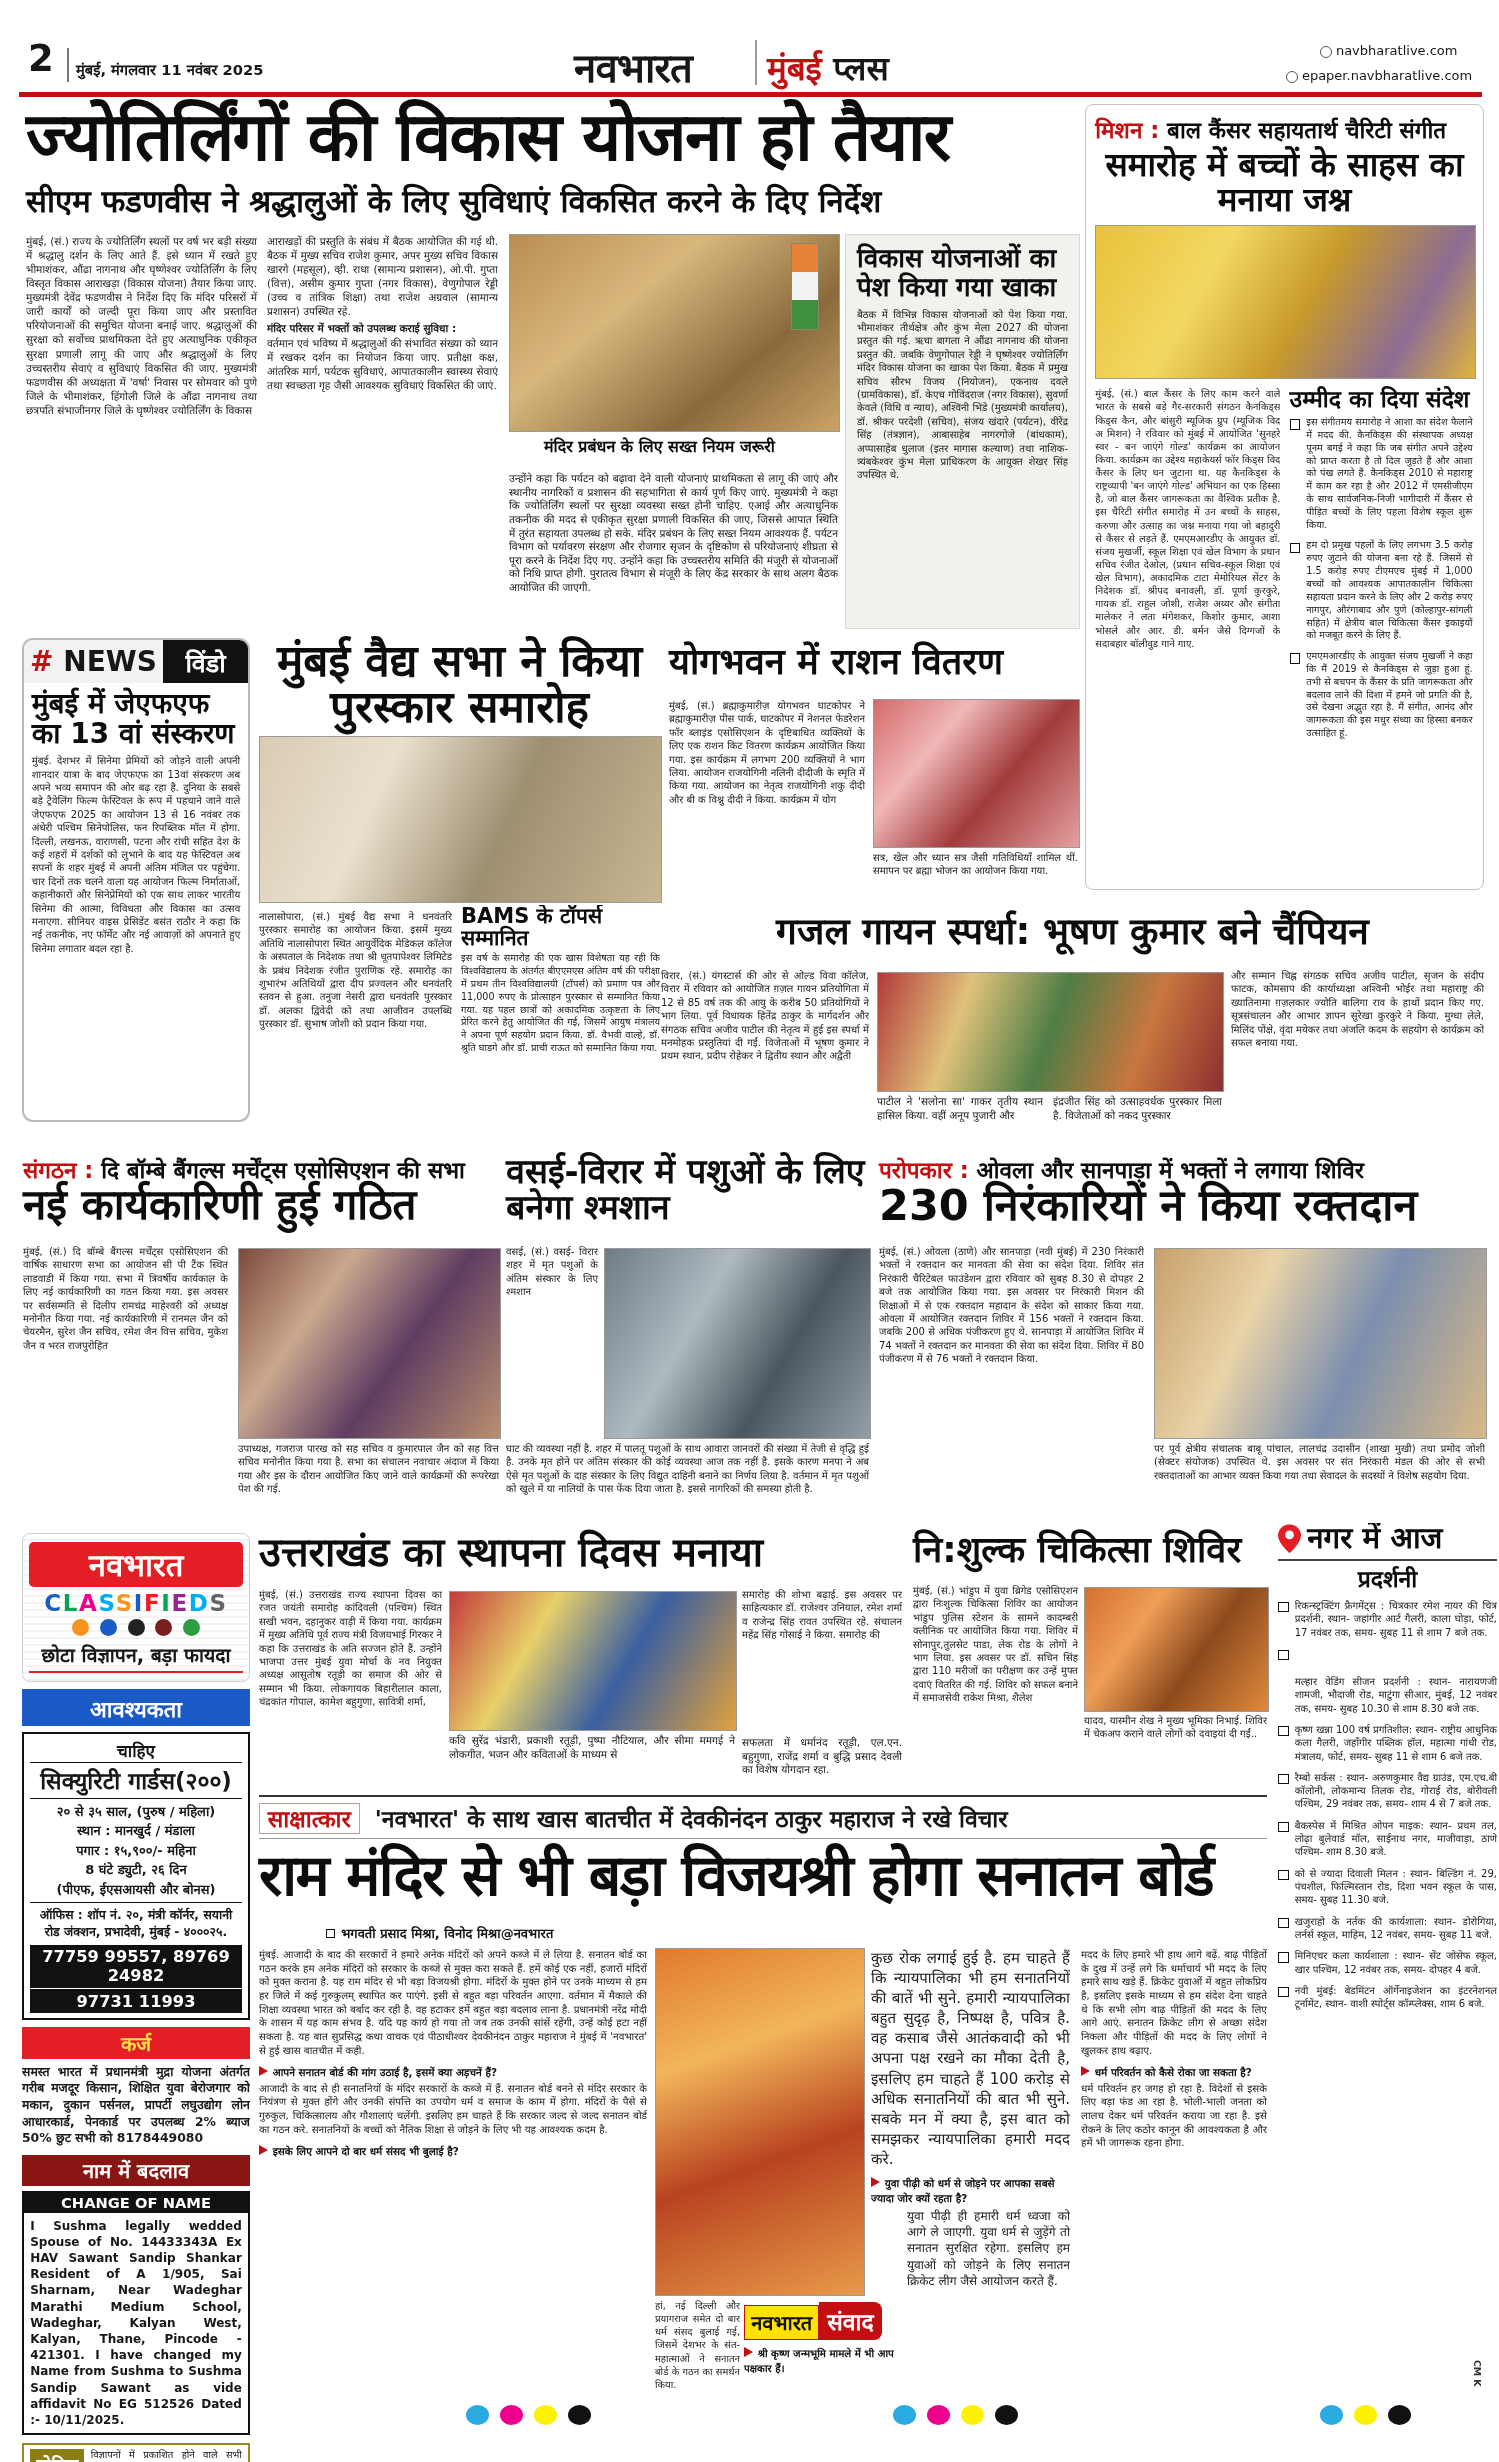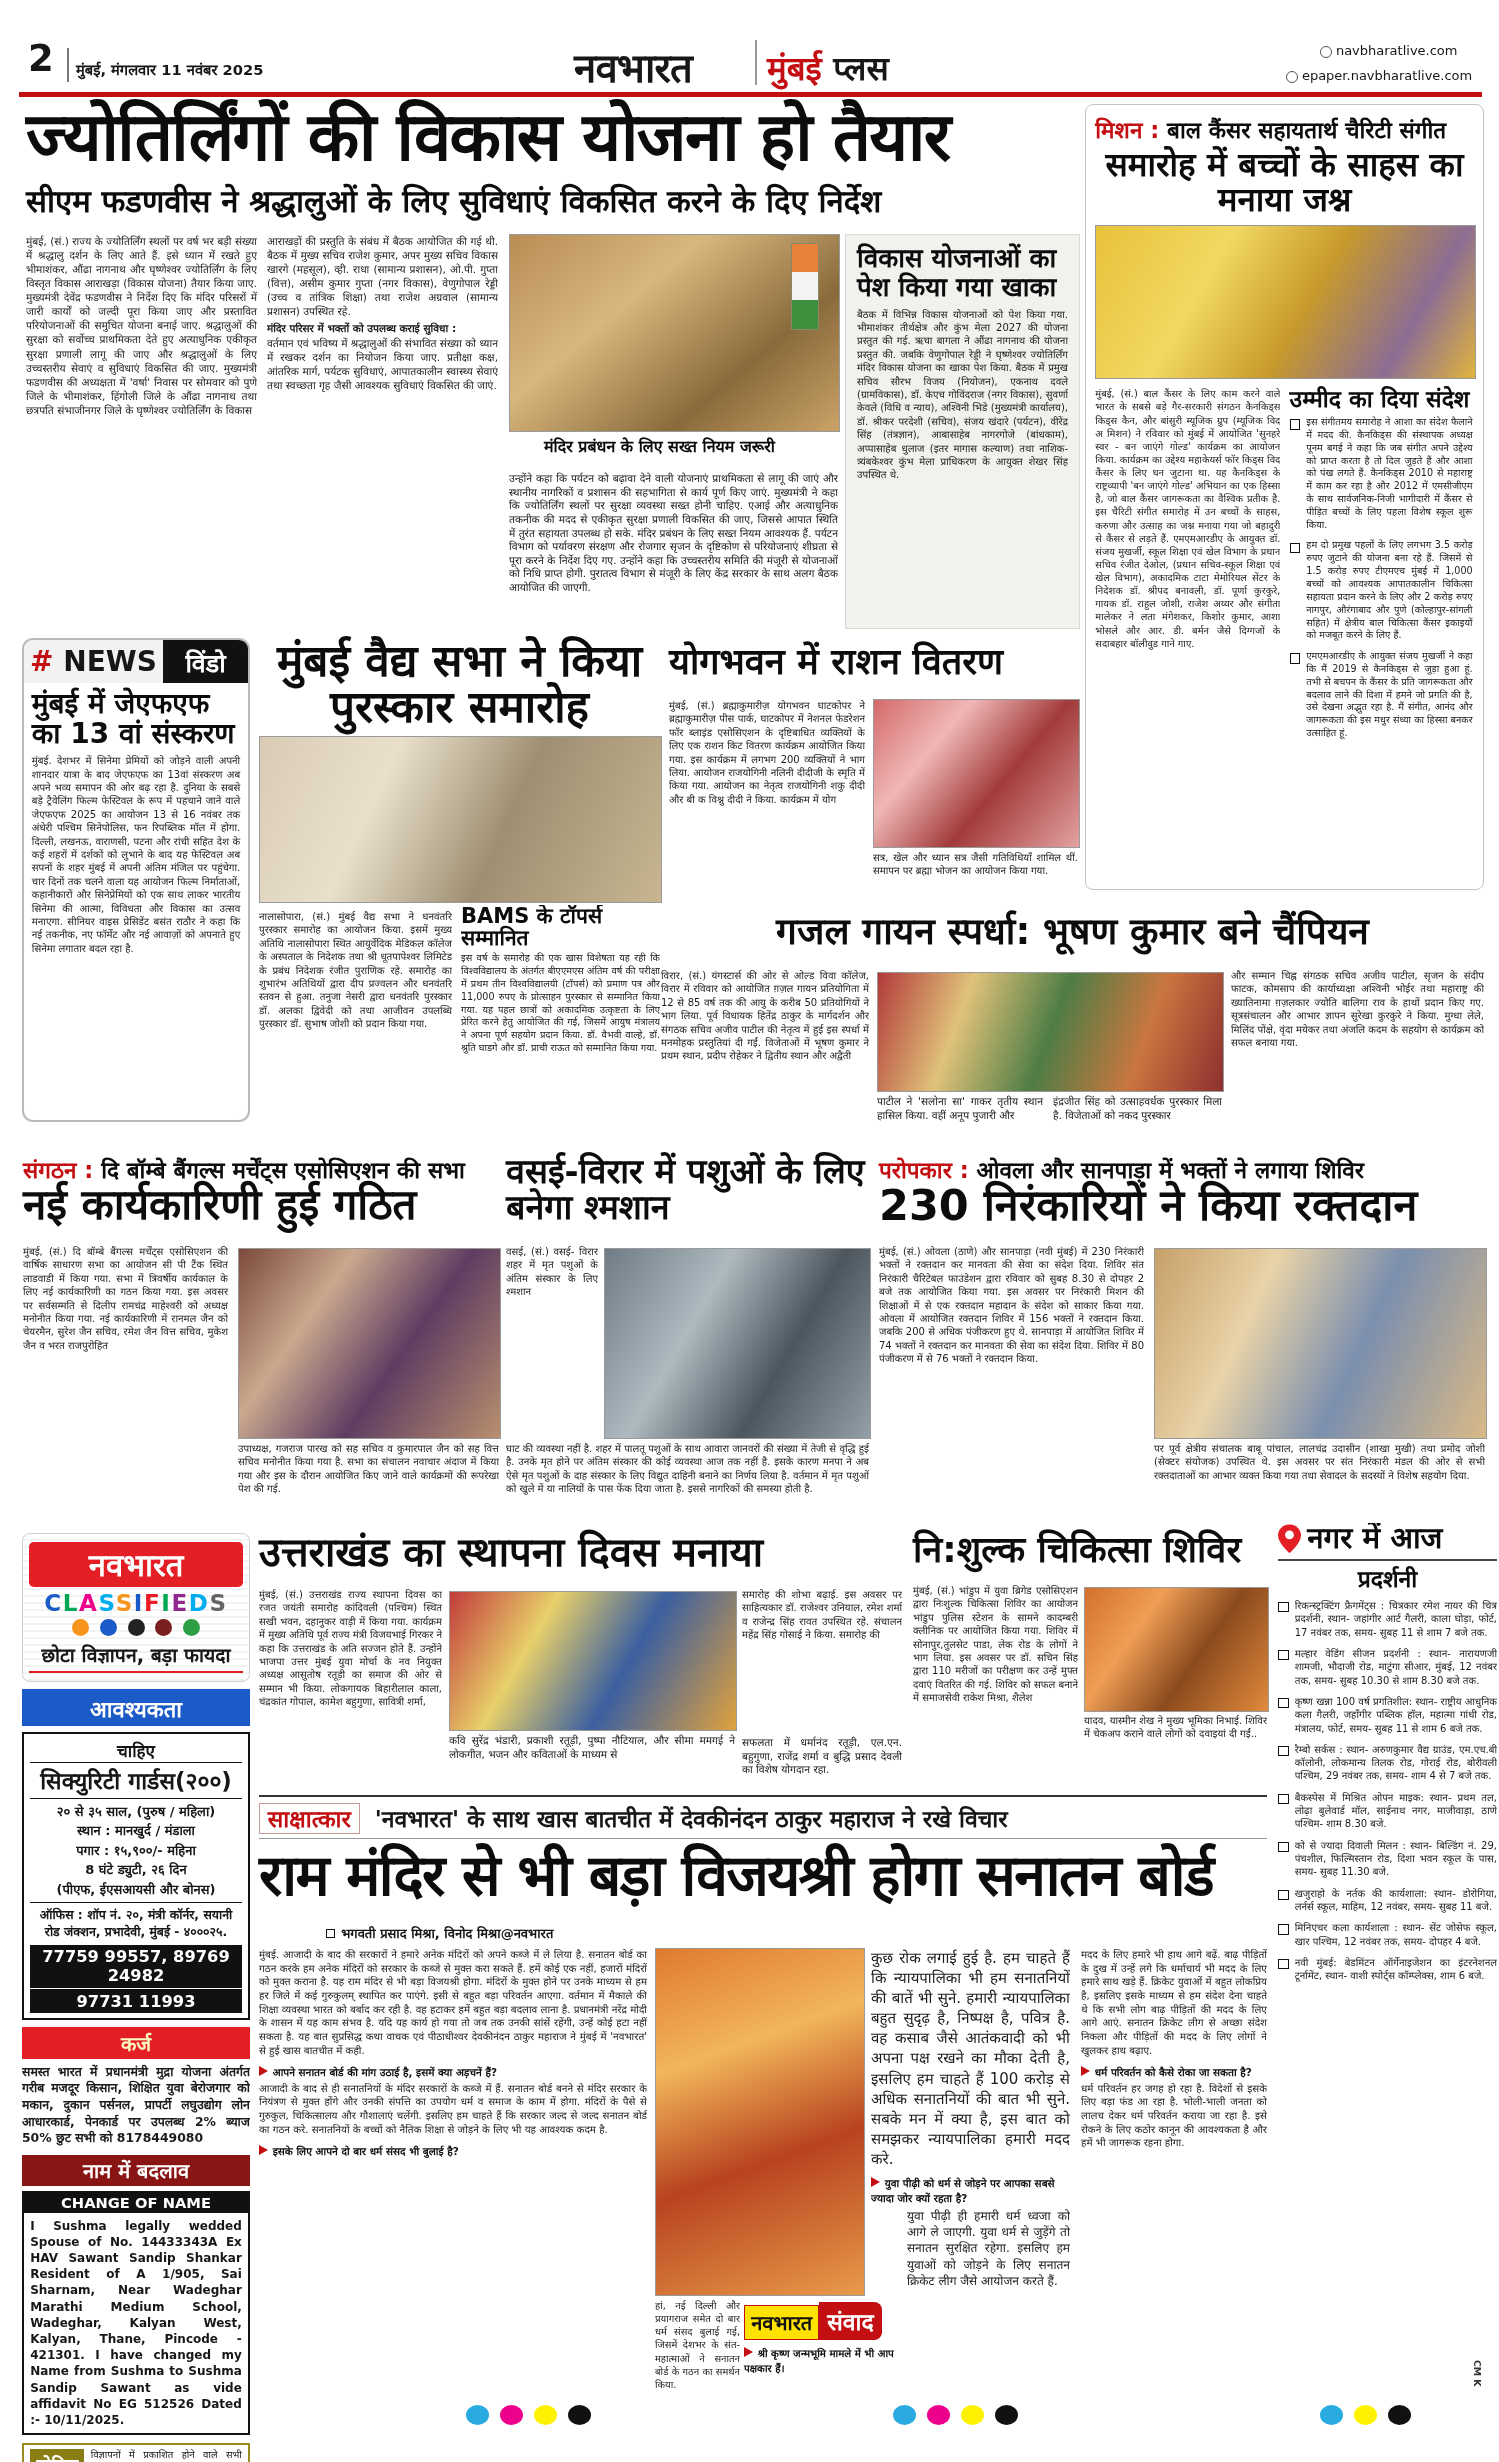--- a/index.html
+++ b/index.html
@@ -167,21 +167,21 @@
         <div>स्थान : मानखुर्द / मंडाला</div>
         <div>पगार : १५,९००/- महिना</div>
         <div>8 घंटे ड्युटी, २६ दिन</div>
         <div>(पीएफ, ईएसआयसी और बोनस)</div>
       </div>
       <div style="font-size:12.4px;font-weight:bold;border-top:1.6px solid #111;margin-top:3.1px;padding-top:3.1px;">ऑफिस : शॉप नं. २०, मंत्री कॉर्नर, सयानी रोड जंक्शन, प्रभादेवी, मुंबई - ४०००२५.</div>
       <div style="background:#111;color:#fff;font-size:16.3px;font-weight:900;margin-top:4.7px;padding:2.3px 0;">77759 99557, 89769 24982</div>
       <div style="background:#111;color:#fff;font-size:16.3px;font-weight:900;margin-top:1.6px;padding:2.3px 0;">97731 11993</div>
     </div>
 
-    <div style="background:#e31e24;color:#fef9c3;text-align:center;font-size:20px;font-weight:900;padding:2.3px 0;margin-top:7.8px;">कर्ज</div>
+    <div style="background:#e31e24;color:#fde047;text-align:center;font-size:20px;font-weight:900;padding:2.3px 0;margin-top:7.8px;">कर्ज</div>
     <div class="body-txt" style="font-size:12.4px;font-weight:bold;margin-top:4.7px;">समस्त भारत में प्रधानमंत्री मुद्रा योजना अंतर्गत गरीब मजदूर किसान, शिक्षित युवा बेरोजगार को मकान, दुकान पर्सनल, प्रापर्टी लघुउद्योग लोन आधारकार्ड, पेनकार्ड पर उपलब्ध 2% ब्याज 50% छुट सभी को 8178449080</div>
 
     <div style="background:#8a1515;color:#fff;text-align:center;font-size:20px;font-weight:900;padding:2.3px 0;margin-top:7.8px;">नाम में बदलाव</div>
     <div style="border:2.3px solid #111;margin-top:4.7px;">
       <div style="background:#111;color:#fff;text-align:center;font-size:14.7px;font-weight:900;padding:1.6px 0;">CHANGE OF NAME</div>
       <div style="font-size:12px;font-weight:600;padding:4.7px 6.2px;text-align:justify;line-height:1.35;">I Sushma legally wedded Spouse of No. 14433343A Ex HAV Sawant Sandip Shankar Resident of A 1/905, Sai Sharnam, Near Wadeghar Marathi Medium School, Wadeghar, Kalyan West, Kalyan, Thane, Pincode - 421301. I have changed my Name from Sushma to Sushma Sandip Sawant as vide affidavit No EG 512526 Dated :- 10/11/2025.</div>
     </div>
 
     <div style="border:2.3px solid #9a8b1e;margin-top:7.8px;padding:4.7px 6.2px;display:flex;gap:6.2px;">
       <div style="background:#8a7d14;color:#fff;font-size:18.6px;font-weight:900;padding:3.1px 6.2px;height:fit-content;">नोटिस</div>
@@ -210,21 +210,21 @@
         </svg>
       <span class="hl" style="font-size:29.5px;">नगर में आज</span>
     </div>
     <div class="hl center" style="font-size:23px;margin:6.2px 0 7.8px 0;">प्रदर्शनी</div>
     <div class="nitem">
         <span class="sq"></span>
         <span class="body-txt" style="font-size:10px;">रिकन्स्ट्रक्टिंग फ्रैगमेंट्स : चित्रकार रमेश नायर की चित्र प्रदर्शनी, स्थान- जहांगीर आर्ट गैलरी, काला घोड़ा, फोर्ट, 17 नवंबर तक, समय- सुबह 11 से शाम 7 बजे तक.</span>
       </div>
     <div class="nitem">
         <span class="sq"></span>
-        <span class="body-txt" style="font-size:10px;">मल्हार वेडिंग सीजन प्रदर्शनी : स्थान- नारायणजी शामजी, भौदाजी रोड, माटुंगा सीआर, मुंबई, 12 नवंबर तक, समय- सुबह 10.30 से शाम 8.30 बजे तक.</span>
+        <span class="body-txt" style="font-size:10px;margin-top:28px;">मल्हार वेडिंग सीजन प्रदर्शनी : स्थान- नारायणजी शामजी, भौदाजी रोड, माटुंगा सीआर, मुंबई, 12 नवंबर तक, समय- सुबह 10.30 से शाम 8.30 बजे तक.</span>
       </div>
     <div class="nitem">
         <span class="sq"></span>
         <span class="body-txt" style="font-size:10px;">कृष्ण खन्ना 100 वर्ष प्रगतिशील: स्थान- राष्ट्रीय आधुनिक कला गैलरी, जहाँगीर पब्लिक हॉल, महात्मा गांधी रोड, मंत्रालय, फोर्ट, समय- सुबह 11 से शाम 6 बजे तक.</span>
       </div>
     <div class="nitem">
         <span class="sq"></span>
         <span class="body-txt" style="font-size:10px;">रैम्बो सर्कस : स्थान- अरुणकुमार वैद्य ग्राउंड, एम.एच.बी कॉलोनी, लोकमान्य तिलक रोड, गोराई रोड, बोरीवली पश्चिम, 29 नवंबर तक, समय- शाम 4 से 7 बजे तक.</span>
       </div>
     <div class="nitem">

